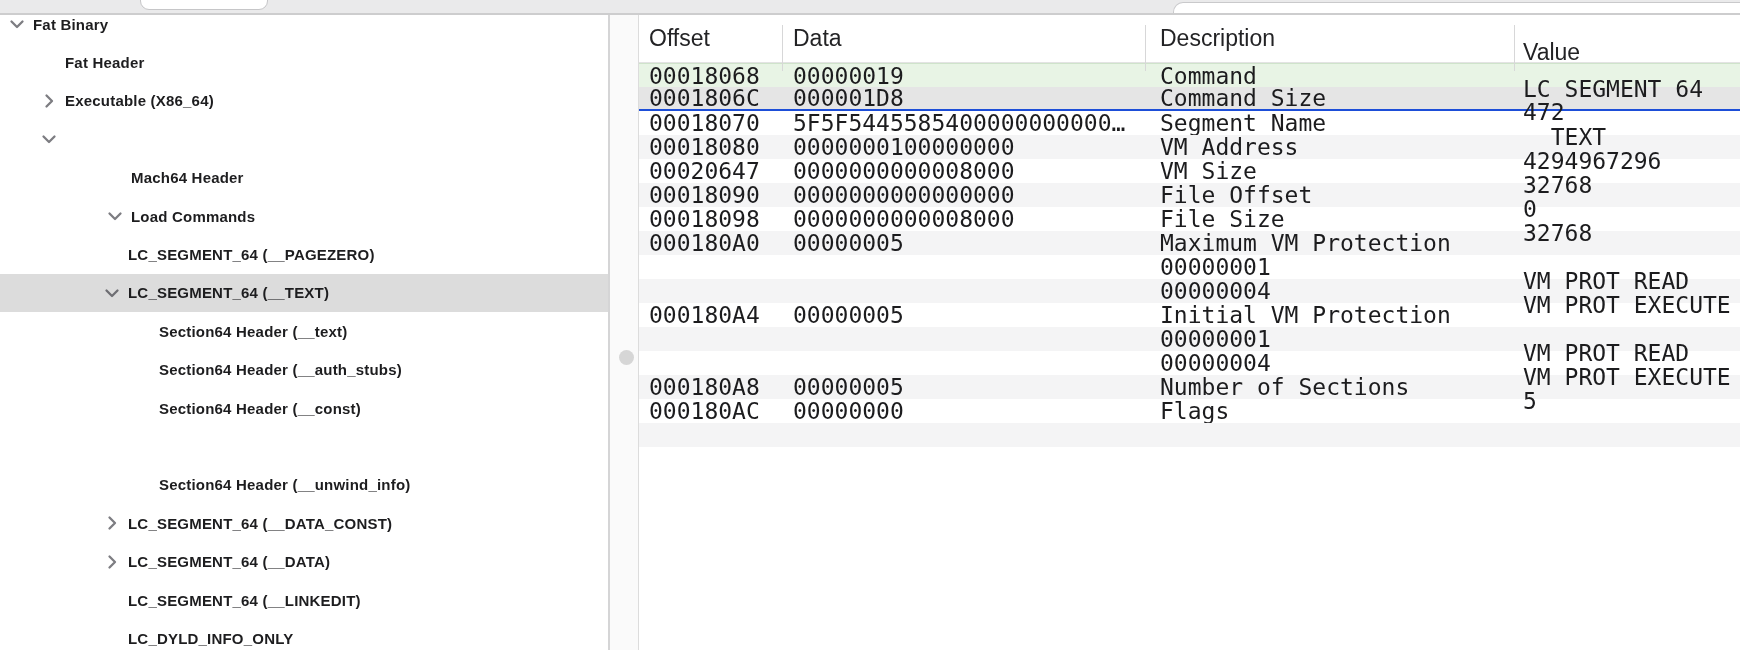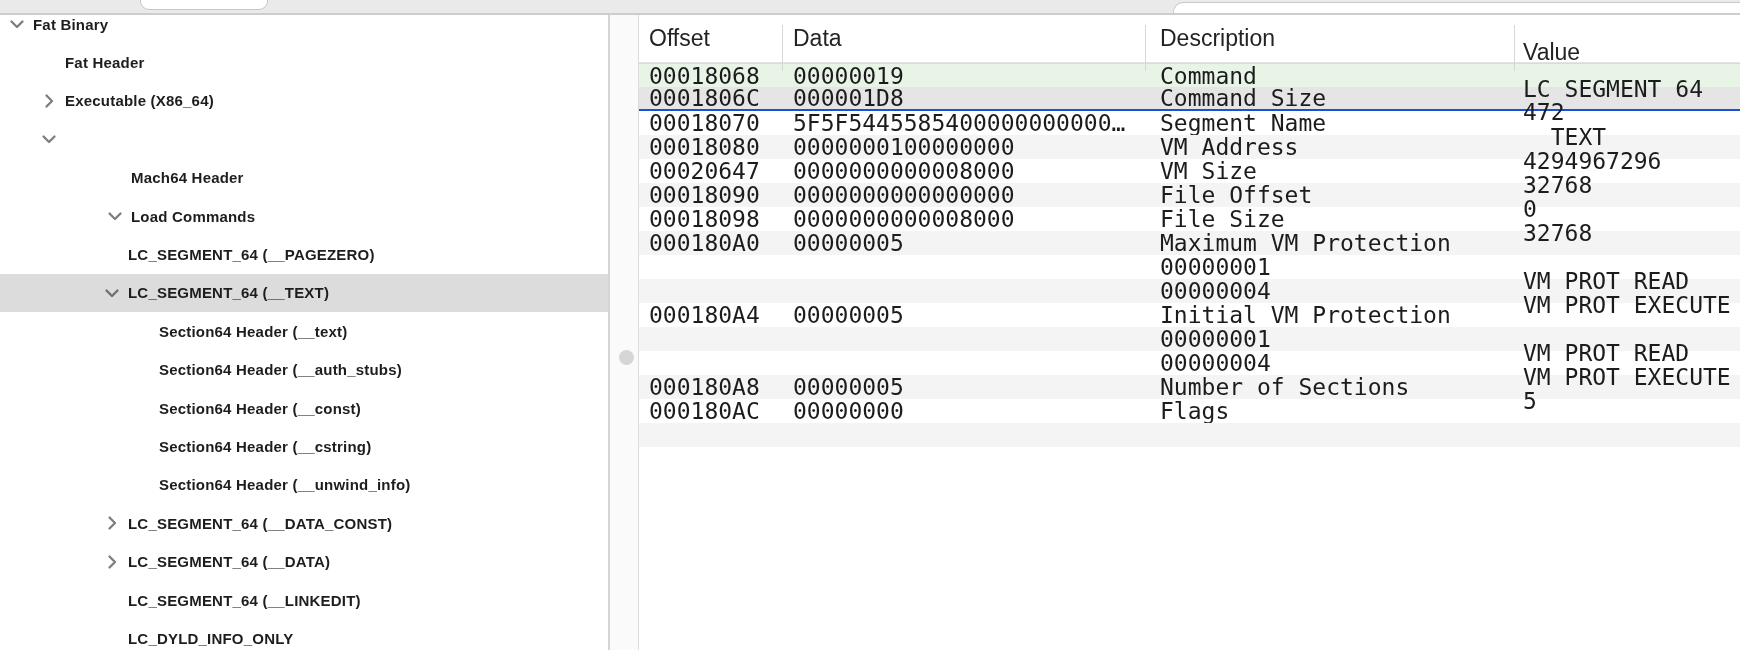--- a/index.html
+++ b/index.html
@@ -140,21 +140,20 @@
         <span class="tlabel">Section64 Header (__auth_stubs)</span>
       </div>
 
       <div class="trow lvl4">
         <span class="chev"></span>
         <span class="tlabel">Section64 Header (__const)</span>
       </div>
 
       <div class="trow lvl4">
         <span class="chev"></span>
-        <span class="tlabel">Section64 Header (__cstring)</span>
       </div>
 
       <div class="trow lvl4">
         <span class="chev"></span>
         <span class="tlabel">Section64 Header (__unwind_info)</span>
       </div>
 
       <div class="trow lvl3">
         <span class="chev">
           <svg width="20" height="20" viewBox="0 0 20 20">

